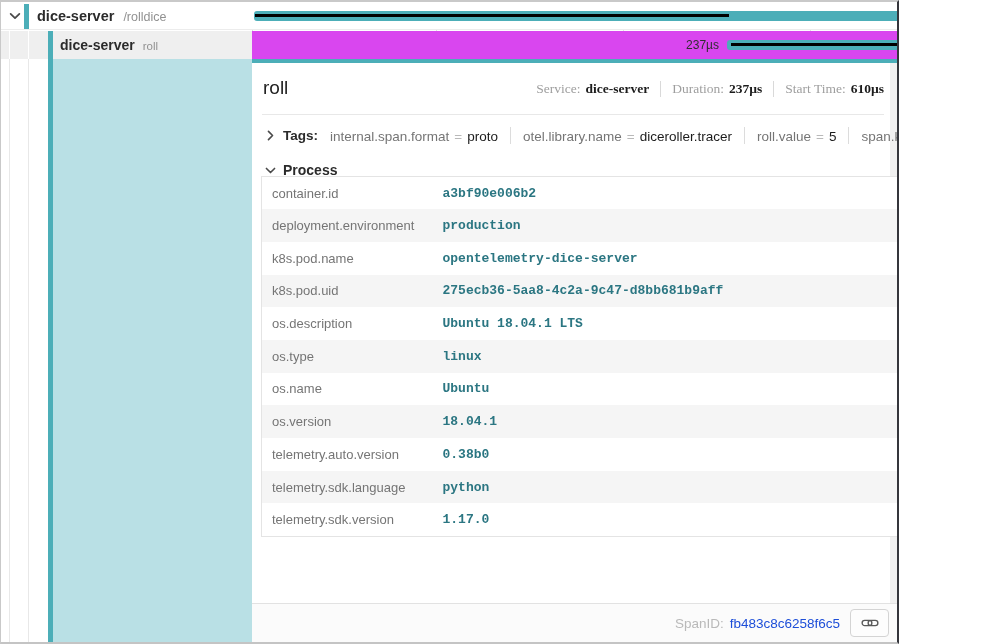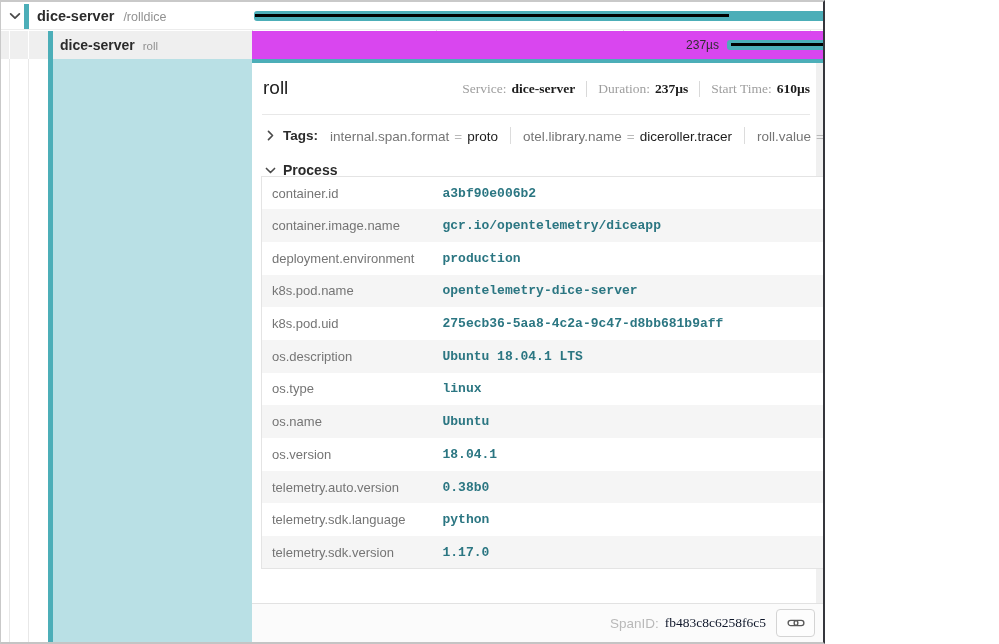--- a/index.html
+++ b/index.html
@@ -3,21 +3,21 @@
 <meta charset="utf-8">
 <style>
   * { margin:0; padding:0; box-sizing:border-box; }
   body {
     background:#fff;
     font-family:"Liberation Sans", sans-serif;
     -webkit-font-smoothing:antialiased;
   }
   .window {
     position:relative;
-    width:825px; height:644px;
+    width:899px; height:644px;
     background:#fff;
     border-top:2px solid #c9c9c9;
     border-left:1px solid #c9c9c9;
     border-right:2px solid #35363c;
     border-bottom:2px solid #c4c4c4;
     overflow:hidden;
   }
 
   
   .span-rows { position:absolute; top:0; left:0; right:0; height:57px; }
@@ -119,21 +119,21 @@
 
   .detail-footer {
     position:absolute; left:0; right:0; bottom:0; height:39px;
     background:#fbfbfb; border-top:1px solid #e2e2e2;
   }
   .footer-content {
     position:absolute; right:8px; top:0; bottom:0;
     display:flex; align-items:center; font-size:13.5px;
   }
   .spanid-label { color:#b9b9b9; margin-right:6px; }
-  .spanid-value { color:#0f172a;font-family:Liberation Serif, serif; }
+  .spanid-value { color:#1d4ed8; }
   .link-btn {
     margin-left:10px; width:39px; height:28px;
     border:1px solid #d4d4d4; border-radius:4px; background:#fdfdfd;
     display:flex; align-items:center; justify-content:center;
     color:#595959; cursor:pointer;
   }
 </style>
 </head>
 <body>
 
@@ -238,24 +238,20 @@
       <span class="section-label">Process</span>
     </div>
 
     <table class="kv-table">
       <tbody>
           <tr>
             <td class="kv-key">container.id</td>
             <td class="kv-value">a3bf90e006b2</td>
           </tr>
       <tr>
-            <td class="kv-key">container.image.name</td>
-            <td class="kv-value">gcr.io/opentelemetry/diceapp</td>
-          </tr>
-      <tr>
             <td class="kv-key">deployment.environment</td>
             <td class="kv-value">production</td>
           </tr>
       <tr>
             <td class="kv-key">k8s.pod.name</td>
             <td class="kv-value">opentelemetry-dice-server</td>
           </tr>
       <tr>
             <td class="kv-key">k8s.pod.uid</td>
             <td class="kv-value">275ecb36-5aa8-4c2a-9c47-d8bb681b9aff</td>

